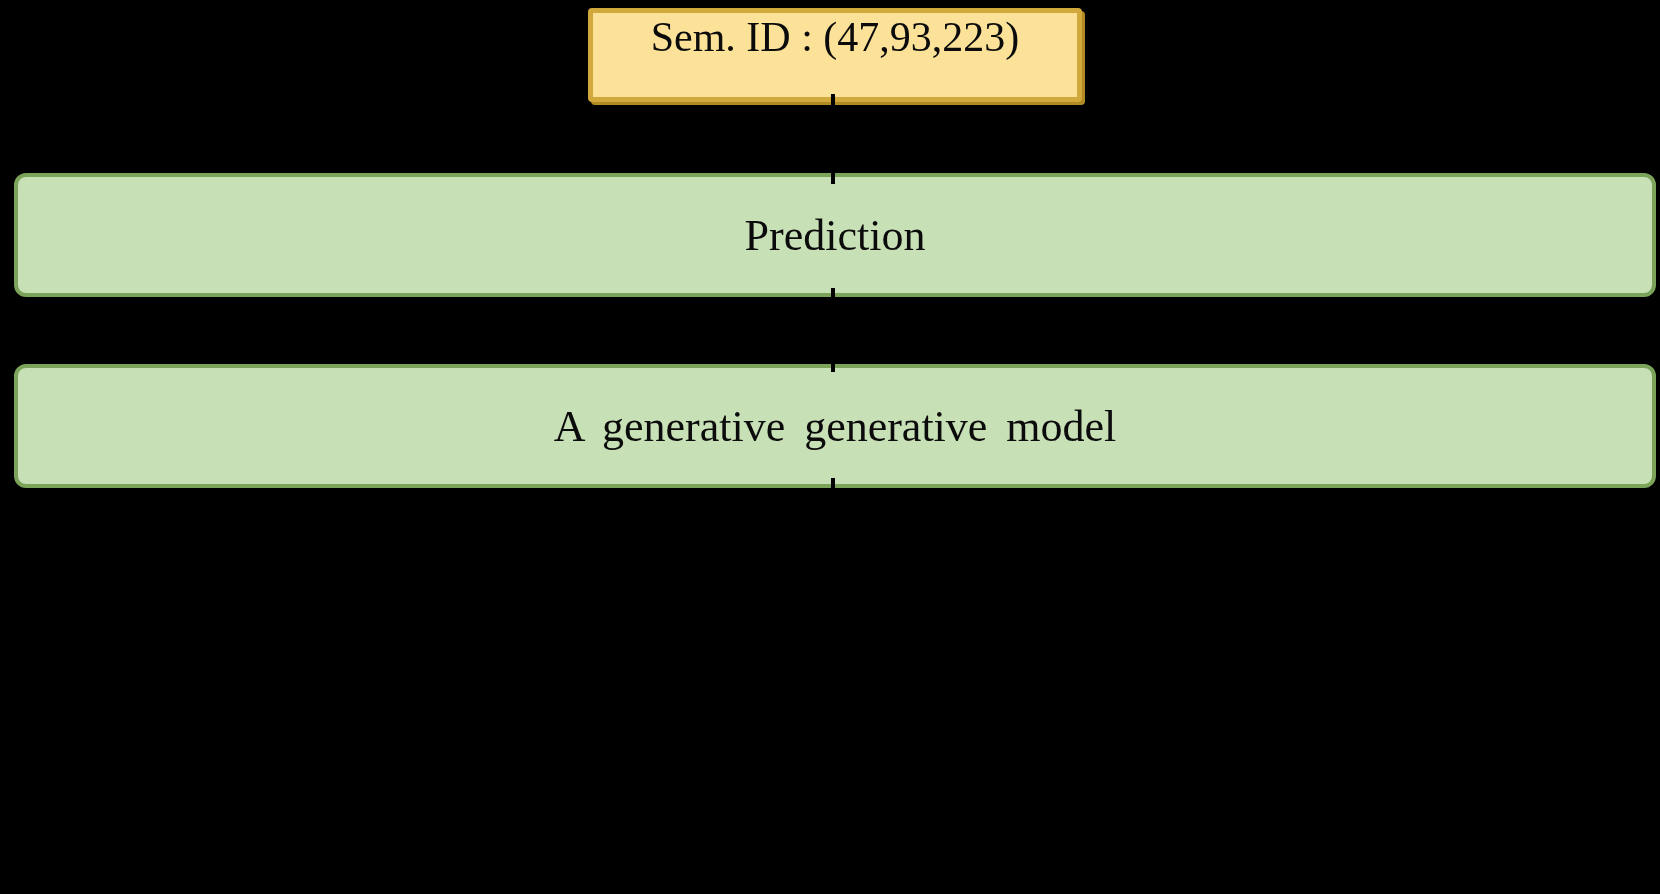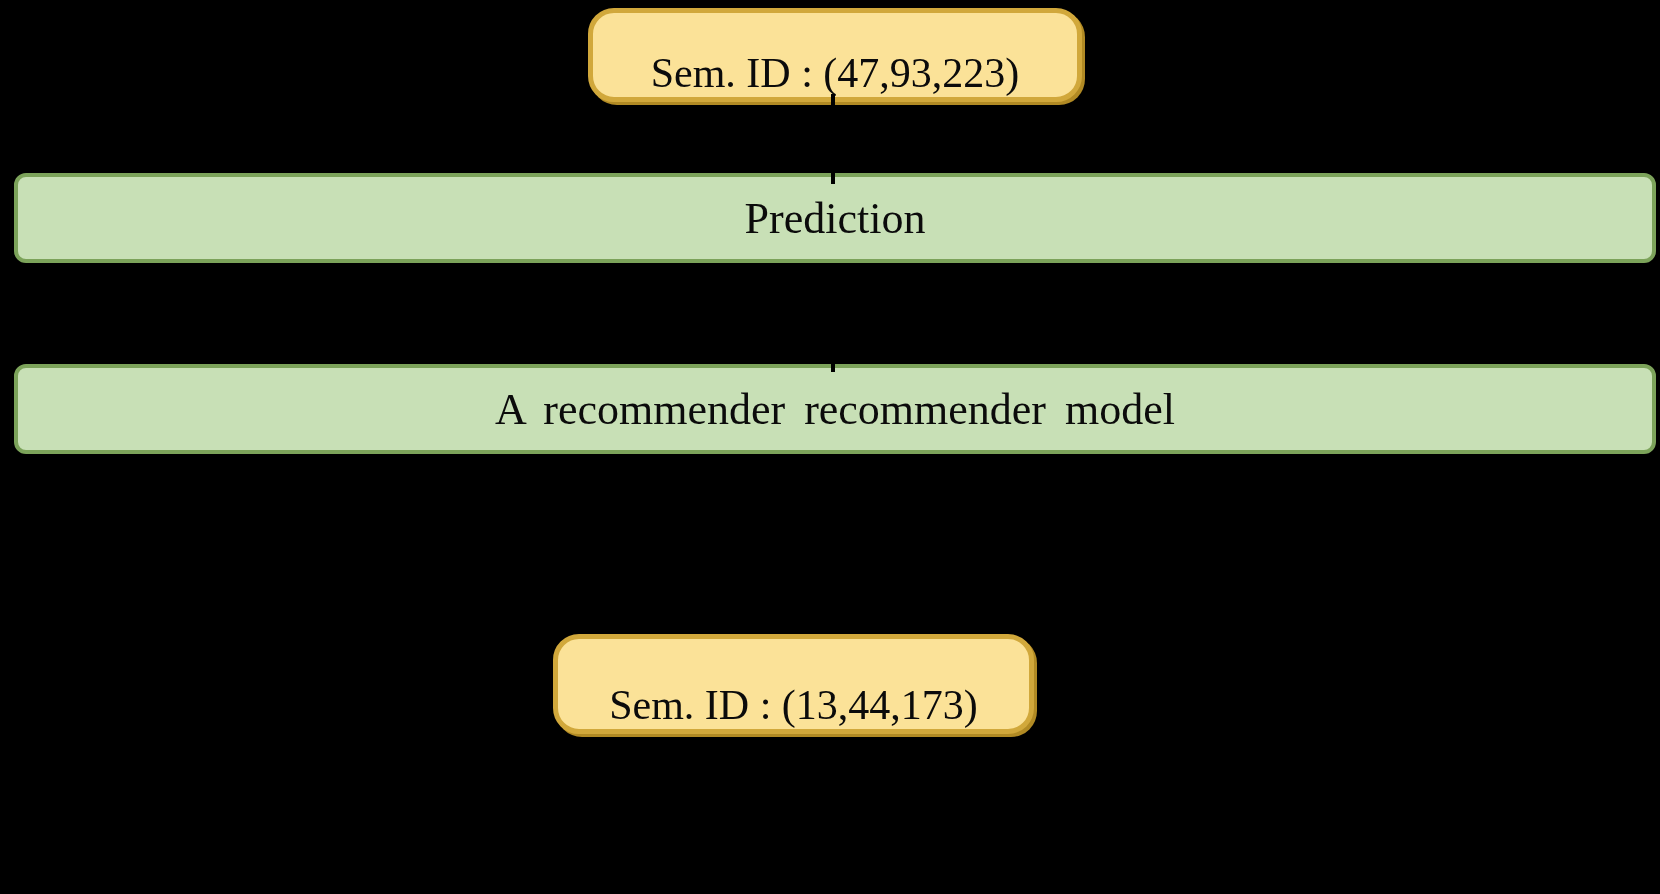--- a/index.html
+++ b/index.html
@@ -15,36 +15,36 @@
     overflow: hidden;
     font-family: "Liberation Serif", "DejaVu Serif", serif;
     color: var(--text, #0b0b0b);
   }
   
   .id-box {
     position: absolute;
     box-sizing: border-box;
     background: var(--id-box-fill, #FBE298);
     border: 5px solid var(--id-box-border, #D1A83B);
-    border-radius: 26px;
+    border-radius: 4px;
     box-shadow: 3px 3px 0 var(--id-box-shadow, #B18A24);
     display: flex;
-    align-items: flex-end;
+    align-items: flex-start;
     justify-content: center;
     font-size: 42px;
     white-space: nowrap;
     z-index: 2;
   }
   
   .bar {
     position: absolute;
     box-sizing: border-box;
     left: 14px;
     width: 1642px;
-    height: 90px;
+    height: 124px;
     background: var(--bar-fill, #C8E0B6);
     border: 4px solid var(--bar-border, #7CA35A);
     border-radius: 12px;
     display: flex;
     align-items: center;
     justify-content: center;
     font-size: 44px;
     white-space: nowrap;
     z-index: 2;
   }
@@ -80,20 +80,17 @@
 
   <div class="connector conn-1"></div>
   <div class="connector conn-2"></div>
   <div class="connector conn-3"></div>
 
   <div class="bar bar-top">
     <span class="bar-label">Prediction</span>
   </div>
 
   <div class="bar bar-model">
-    <span class="bar-label">A recommender recommender model</span>
+    <span class="bar-label">A generative generative model</span>
   </div>
 
-  <div class="id-box box-in-2">
-    <span>Sem. ID : (13,44,173)</span>
-  </div>
 
 </div>
 
 </body></html>

